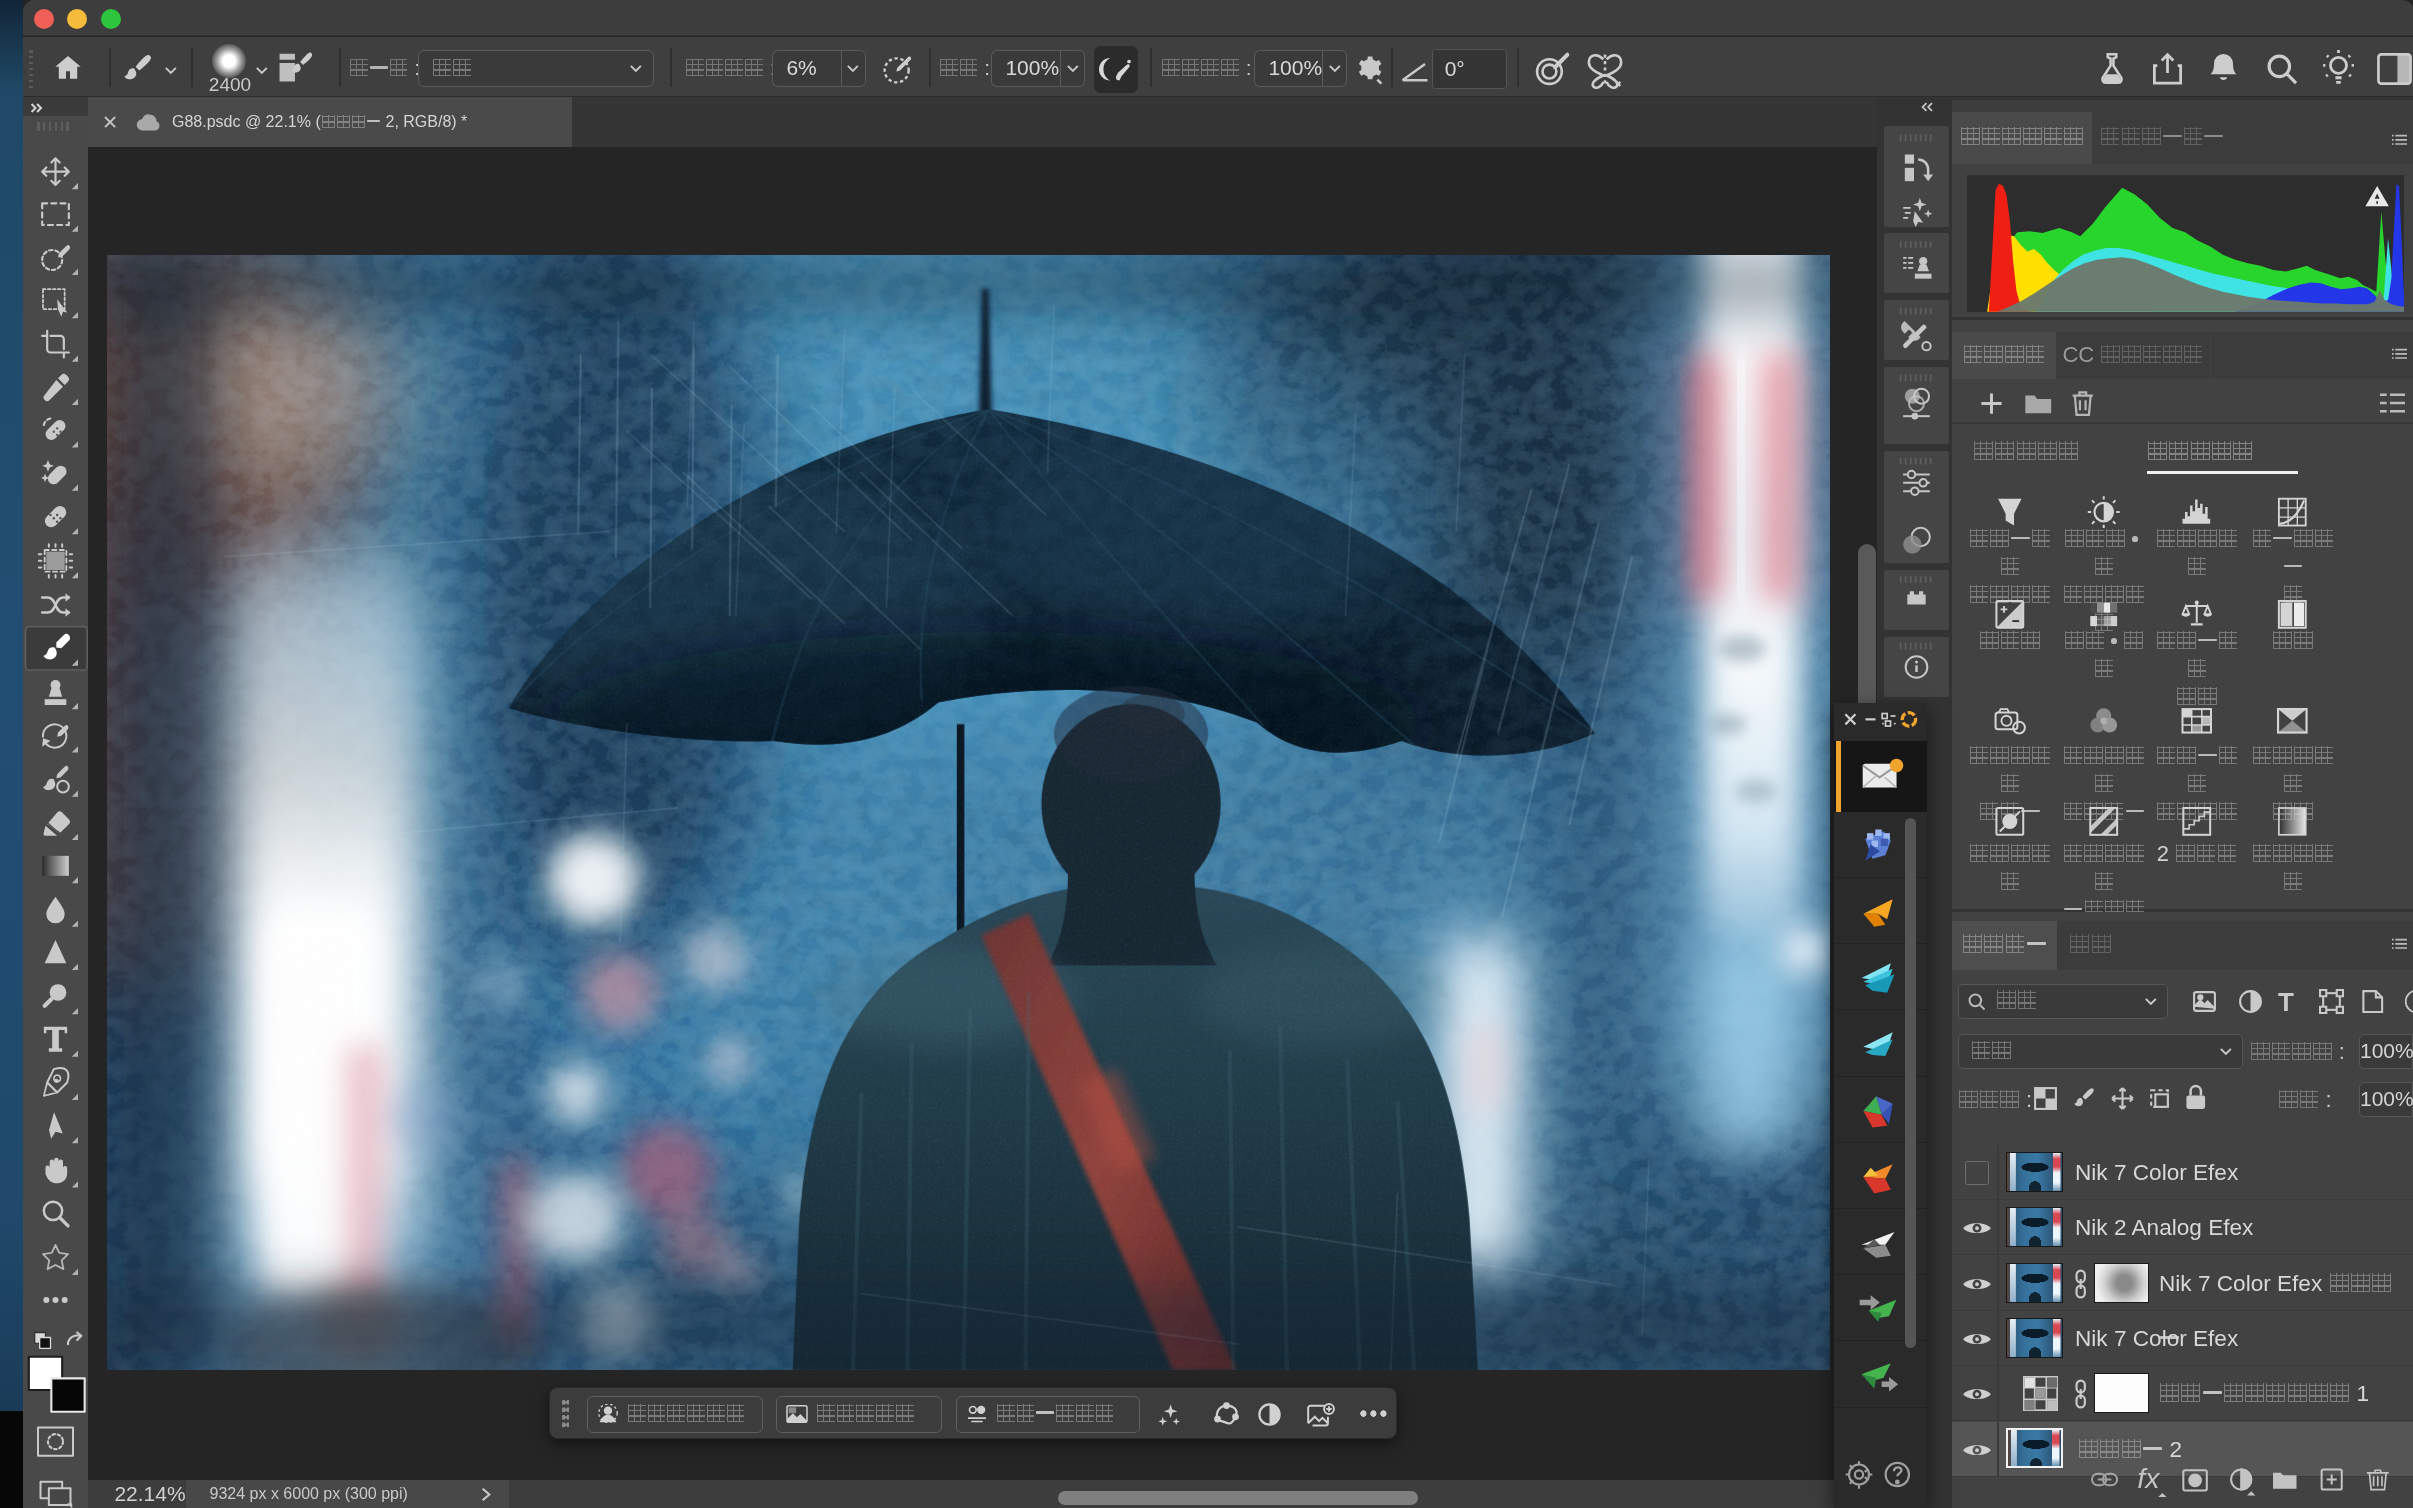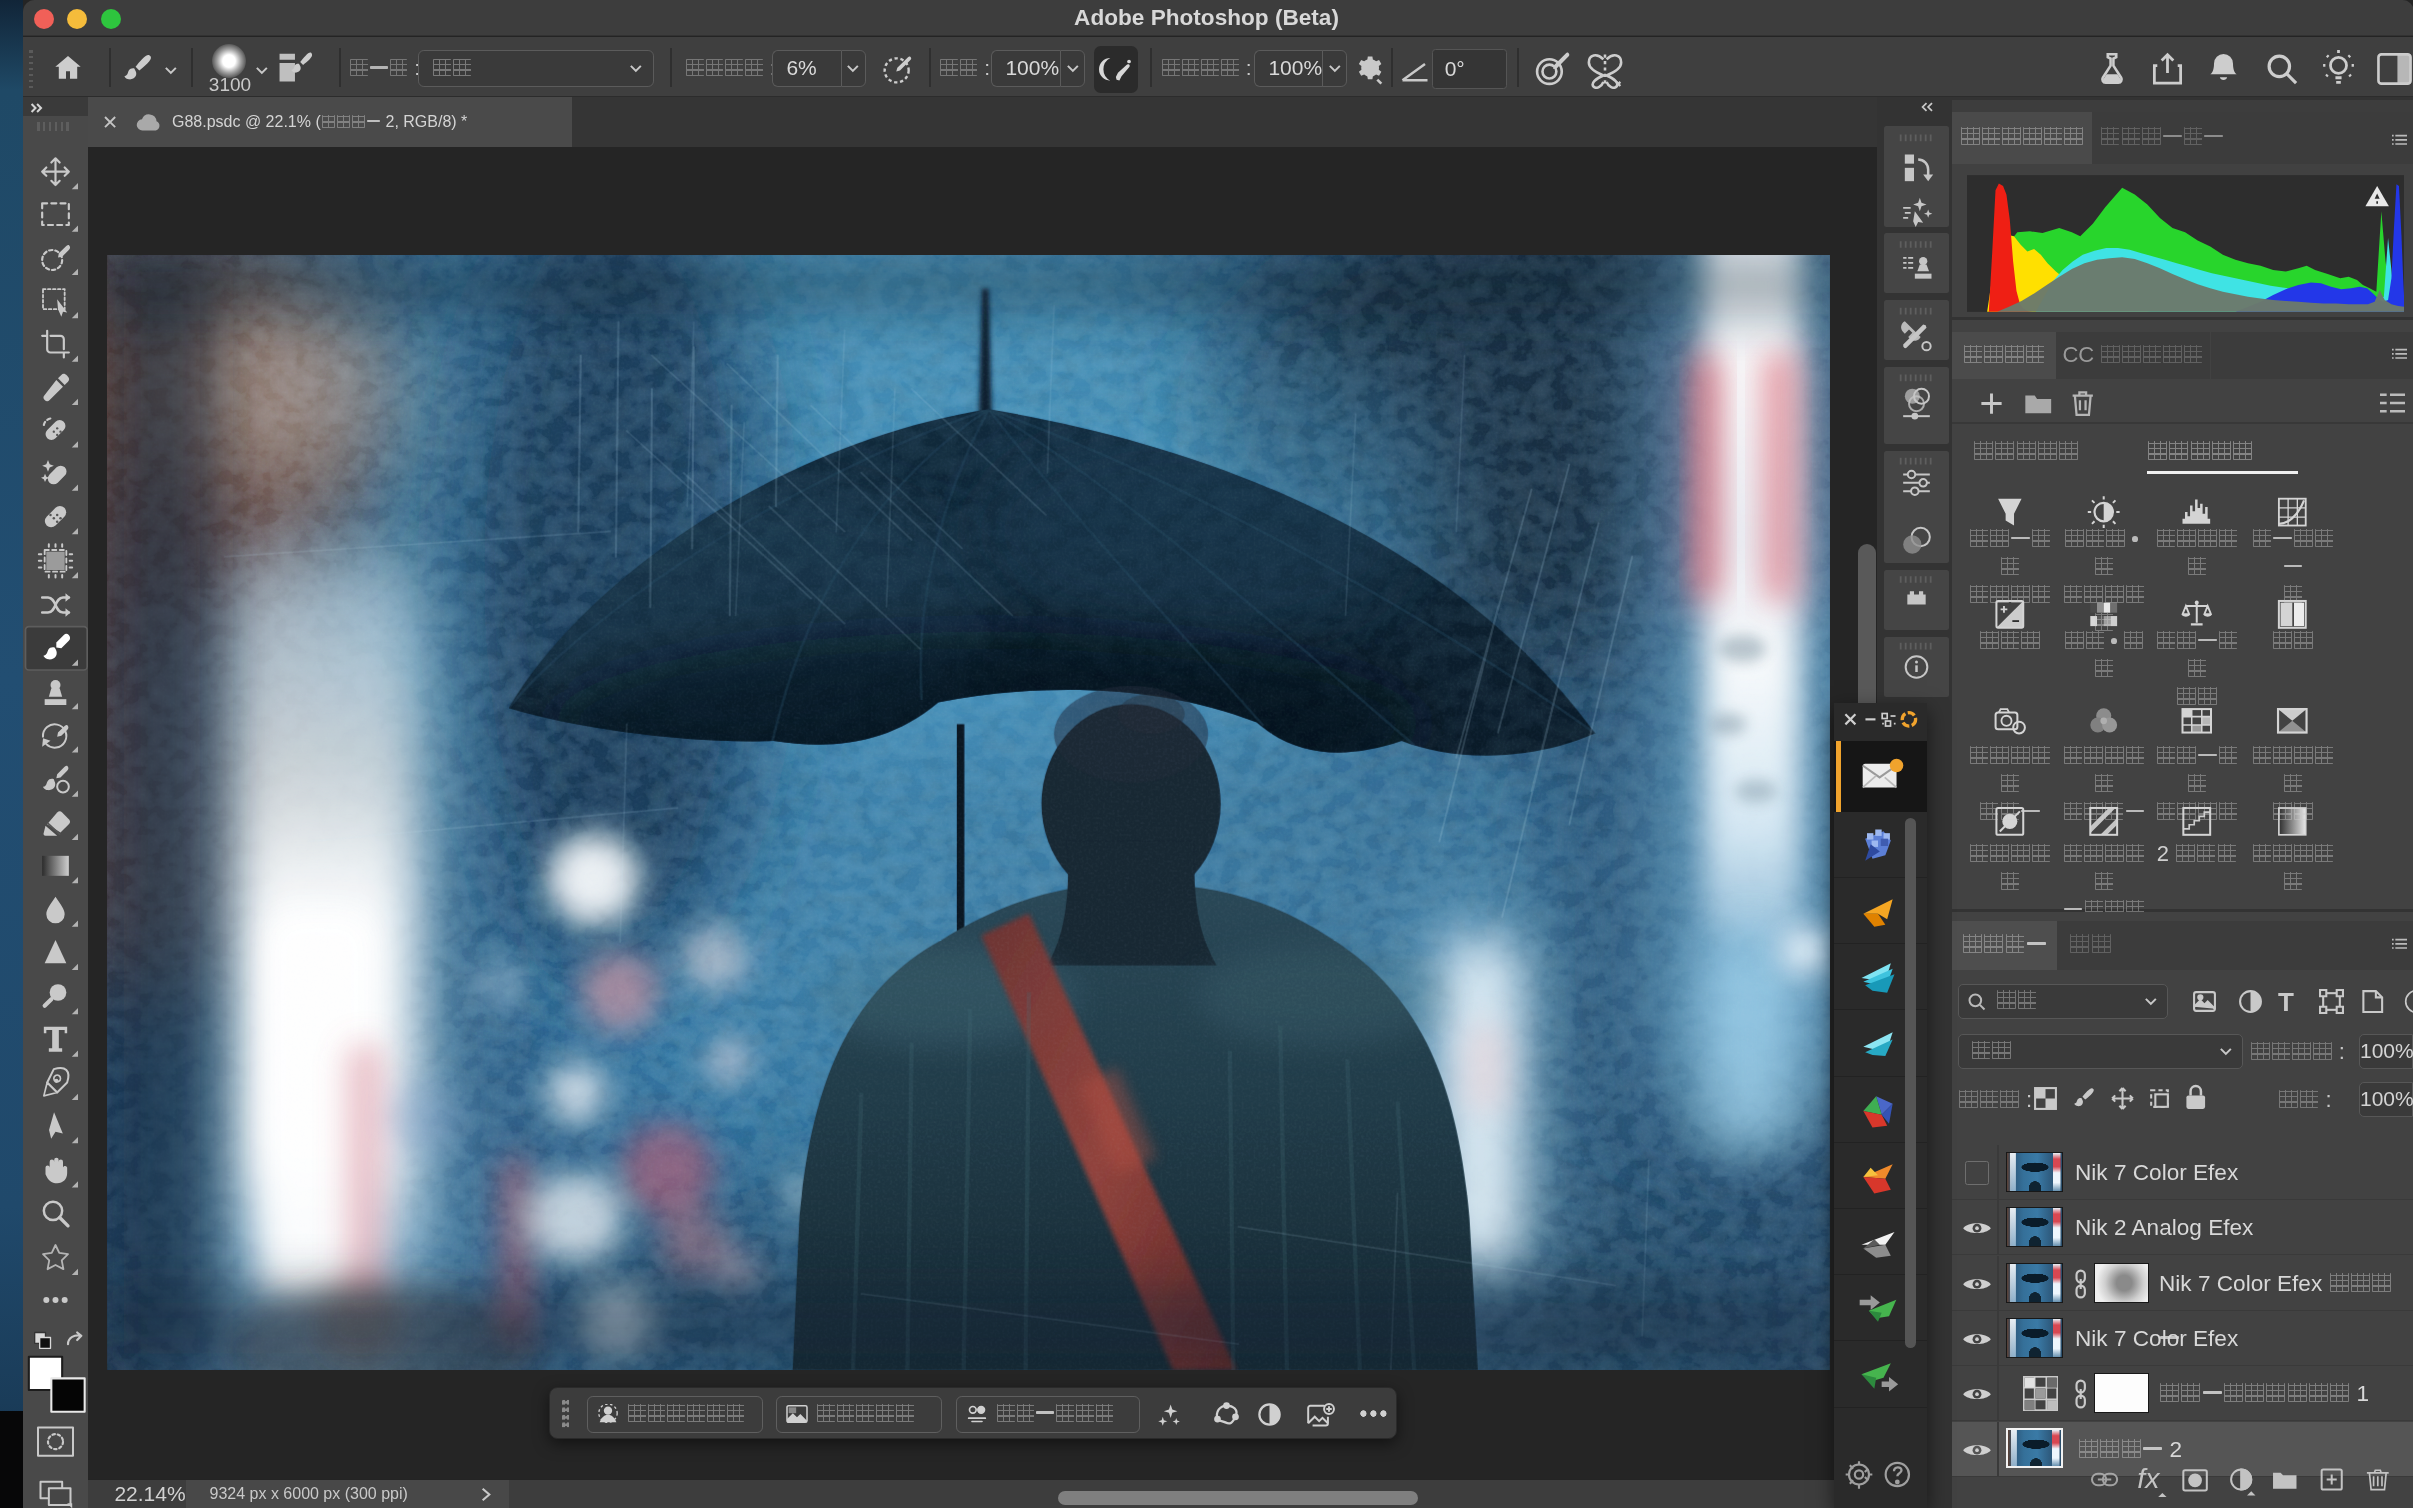--- a/index.html
+++ b/index.html
@@ -23,37 +23,36 @@
 <body>
 <div id="stage">
 
 <div class="abs" style="left:0;top:0;width:22.6px;height:1508px;background:linear-gradient(180deg,#112538 0%,#1f4966 6%,#224e72 45%,#20496b 80%,#1a3c59 93%,#142e46 100%)"></div>
 <div class="abs" style="left:0;top:1411px;width:22.6px;height:97px;background:#070708"></div>
 
 <div class="abs" style="left:22.6px;top:0;width:2391px;height:36px;background:#3d3d3d;border-radius:11.7px 11.7px 0 0;border-bottom:0.8px solid #323232"></div>
 <div class="abs" style="left:34px;top:9.2px;width:20px;height:20px;border-radius:50%;background:#f16058"></div>
 <div class="abs" style="left:67px;top:9.2px;width:20px;height:20px;border-radius:50%;background:#f5bc3b"></div>
 <div class="abs" style="left:101px;top:9.2px;width:20px;height:20px;border-radius:50%;background:#2ec53e"></div>
-<div class="abs" style="left:0;top:5px;width:2413px;text-align:center;color:#d8d8d8;font-size:22.6px;font-weight:bold">Adobe Photoshop (Beta)</div>
 
 <div id="opts" class="abs" style="left:22.6px;top:37px;width:2391px;height:60px;background:#3f3f3f;border-bottom:0.8px solid #2c2c2c"></div>
 <div class="abs" style="left:28.5px;top:49px;width:4.2px;height:39px;background-image:repeating-linear-gradient(0deg,#5a5a5a 0 2.5px,transparent 2.5px 5.9px)"></div>
 <svg class="abs" style="left:52px;top:52px" width="32" height="32" viewBox="0 0 24 24" fill="#cdcdcd">
       <path d="M12 3 2.5 11h2.6v9h5.4v-5.5h3v5.5h5.4v-9h2.6z"></path>
     </svg>
 <div class="sep" style="left:109px"></div>
 <svg class="abs" style="left:120px;top:52px" width="34" height="34" viewBox="0 0 24 24" fill="#cdcdcd">
       <path d="M20.7 2.3c-1.1-.6-2.7.3-5 2.6-1.6 1.6-3.8 4.3-4.7 5.5l2.6 2.6c1.2-.9 3.9-3.1 5.5-4.7 2.3-2.3 3.2-3.9 2.6-5.1zM10 11.5c-1.6-.3-3 .3-3.8 1.6-.7 1.1-.5 2.4-1.7 3.3-.6.5-1.4.7-1.4.7s.8 1.9 3.1 2.2c2 .3 3.9-.5 4.8-2.1.7-1.3.6-2.9-.1-4z"></path>
     </svg>
 <svg class="abs caret" style="left:165px;top:67px" viewBox="0 0 14 9">
       <path d="M1 1l6 6 6-6" stroke="#c8c8c8" stroke-width="2.4" fill="none"></path>
     </svg>
 <div class="sep" style="left:191px"></div>
 <div class="abs" style="left:212px;top:44px;width:34px;height:34px;border-radius:50%;background:radial-gradient(circle,#ffffff 0 26%,rgba(255,255,255,.5) 50%,rgba(255,255,255,.1) 72%,transparent 85%)"></div>
-<div class="abs" style="left:193px;top:74px;width:74px;text-align:center;color:#c9c9c9;font-size:19px">3100</div>
+<div class="abs" style="left:193px;top:74px;width:74px;text-align:center;color:#c9c9c9;font-size:19px">2400</div>
 <svg class="abs caret" style="left:256px;top:67px" viewBox="0 0 14 9">
       <path d="M1 1l6 6 6-6" stroke="#c8c8c8" stroke-width="2.4" fill="none"></path>
     </svg>
 <svg class="abs" style="left:278px;top:50px" width="37" height="35" viewBox="0 0 24 22" fill="#cdcdcd">
       <path d="M1 2h10v4H1zM1 8h10v12H1z" opacity=".9"></path>
       <path d="M21.5 1.5c-.8-.5-2 .2-3.6 1.8-1.2 1.2-2.8 3.2-3.5 4.1l1.9 1.9c.9-.7 2.9-2.3 4.1-3.5 1.6-1.6 2.3-2.9 1.1-4.3zM13.6 8.6c-1.2-.2-2.2.2-2.8 1.2-.5.8-.4 1.8-1.2 2.4-.5.4-1 .5-1 .5s.6 1.4 2.3 1.6c1.5.2 2.9-.4 3.5-1.6.5-.9.4-2.1-.1-2.9z"></path>
     </svg>
 <div class="sep" style="left:339px"></div>
 <div class="abs jp" style="left:349px;top:56px;color:#c9c9c9;font-size:21px"><i class="g"></i><i class="g d"></i><i class="g"></i> :</div>
 <div class="ddown jp" style="left:418px;top:50px;width:236px"><i class="g"></i><i class="g"></i></div>

